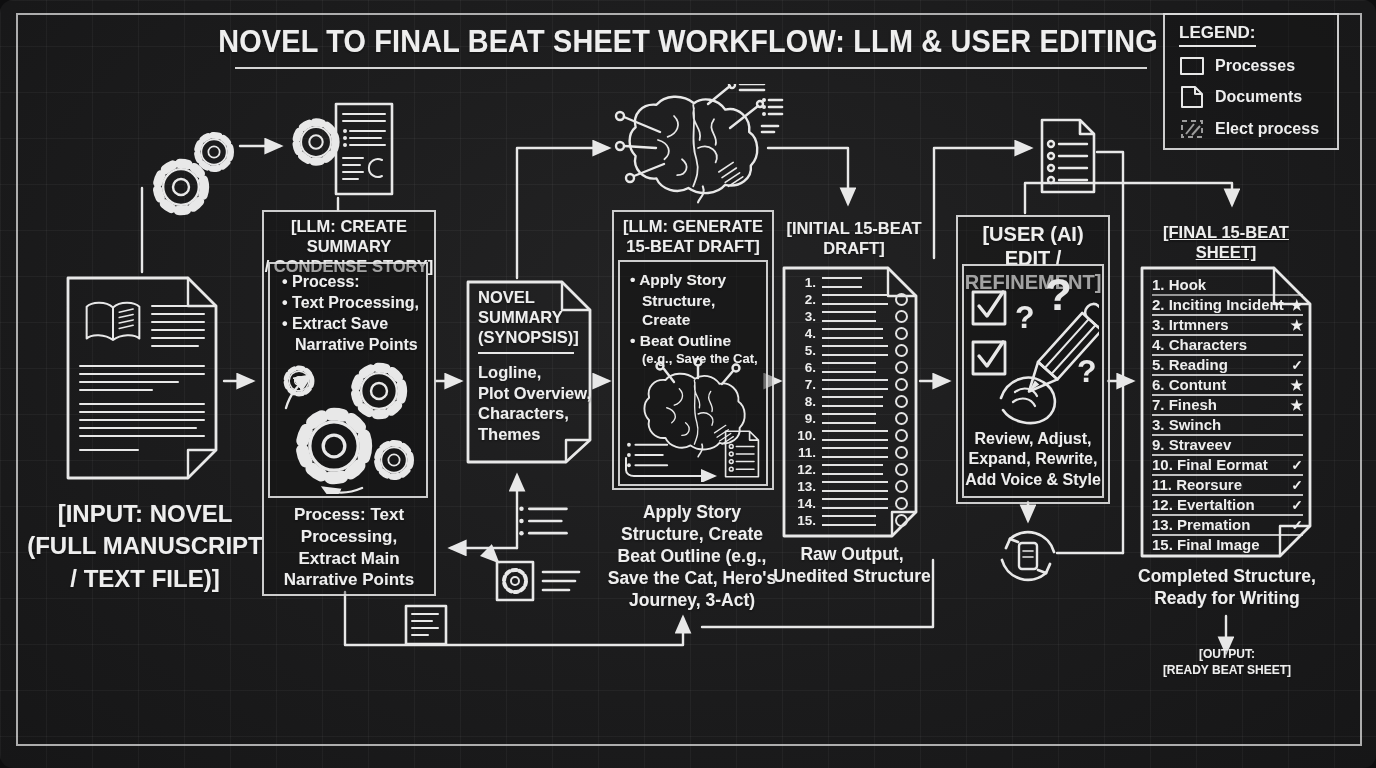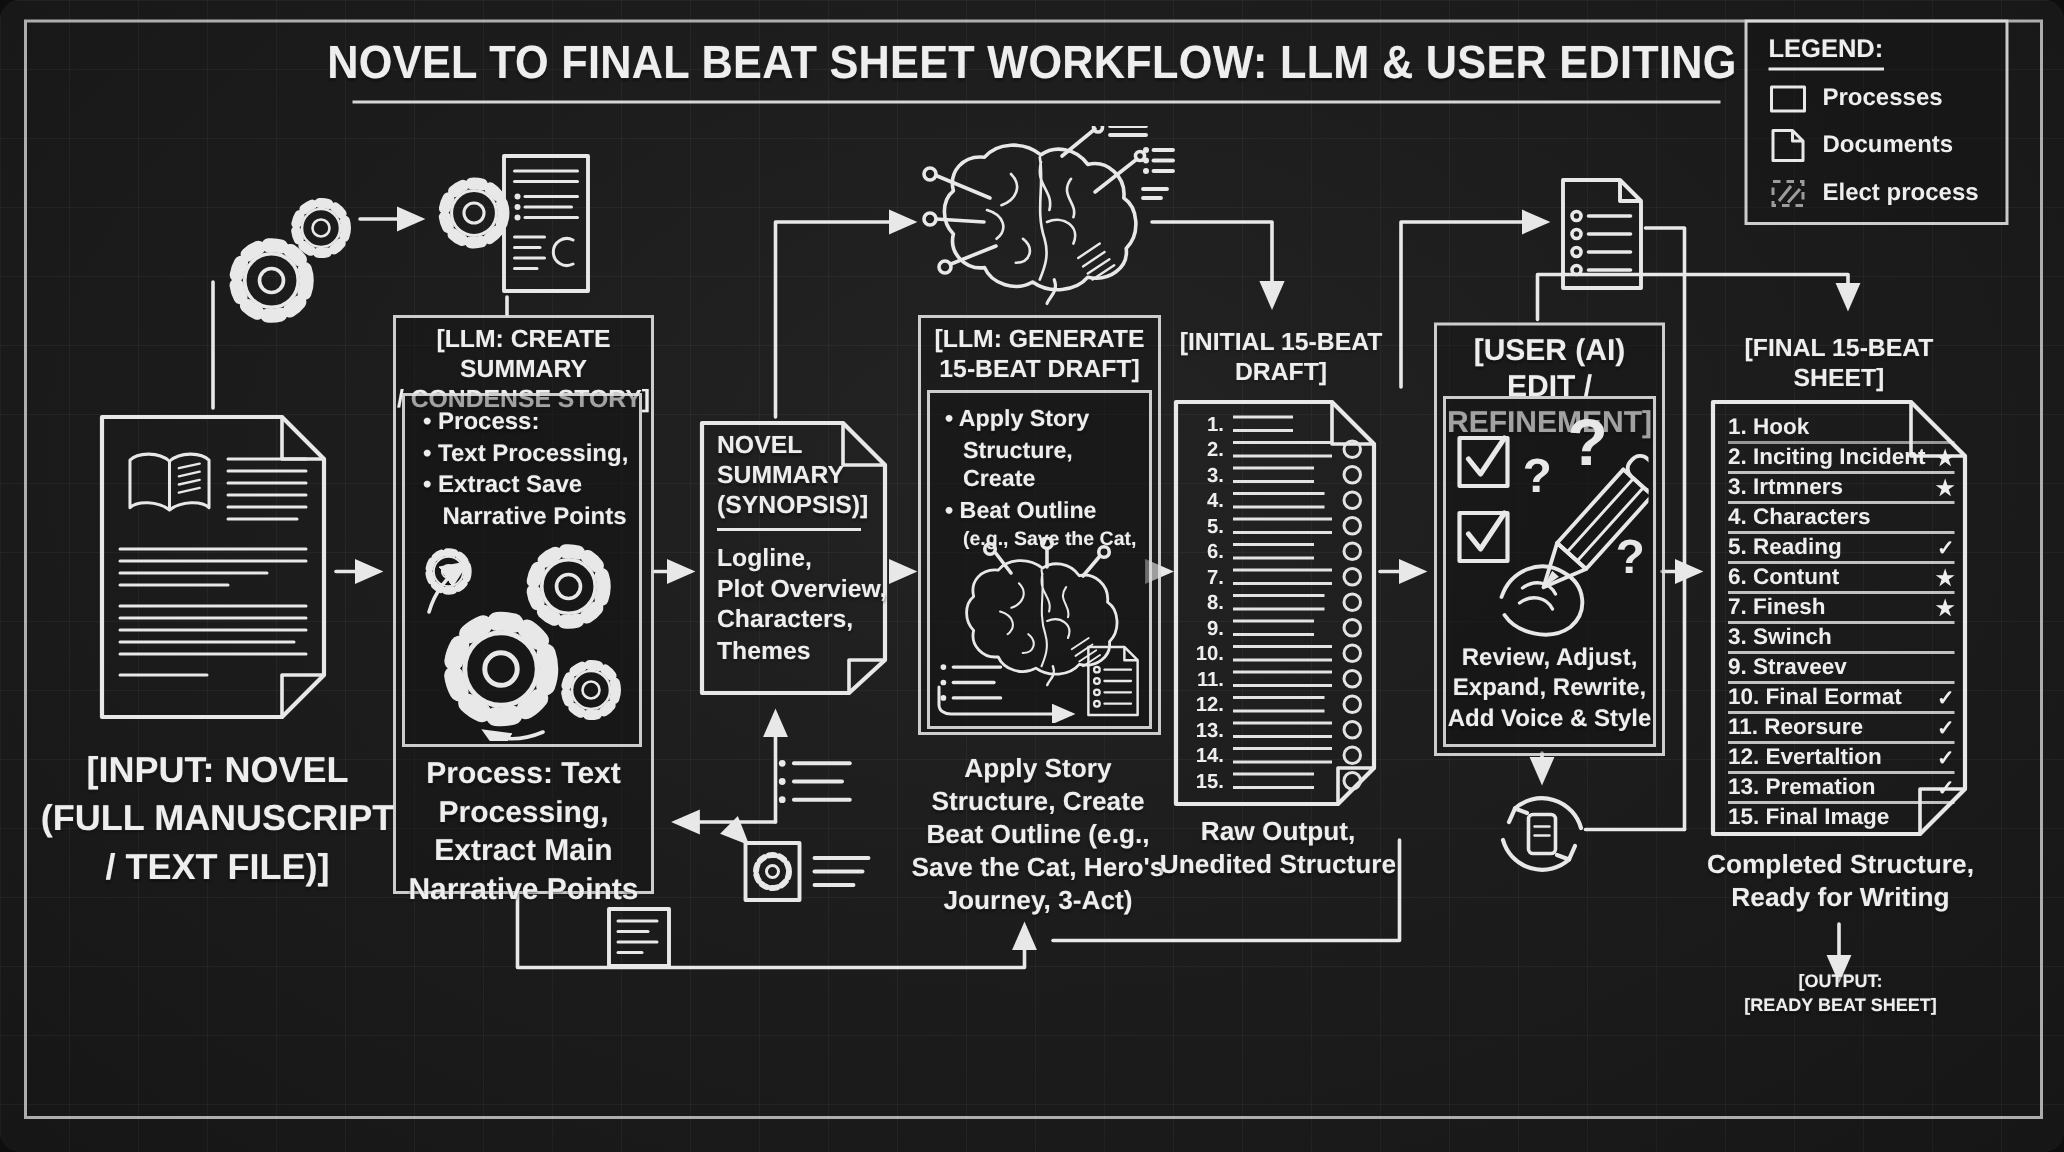--- a/index.html
+++ b/index.html
@@ -25,21 +25,21 @@
   
   .title{font-size:31px;letter-spacing:.2px;transform:scaleX(.93);transform-origin:center;}
   
   .legend-title{font-size:17px;border-bottom:2px solid #e8e8e8;display:inline-block;padding-bottom:2px;}
   .legend-row{display:flex;align-items:center;gap:10px;margin-top:9px;font-size:16px;font-weight:bold;}
   
   .hdr{font-size:16.5px;line-height:1.2;padding-top:5px;}
   .bullets{font-size:16px;line-height:1.26;text-align:left;padding:8px 4px 0 12px;}
   .bullets div{margin-bottom:1px;}
   .small-line{font-size:13px;padding-left:22px;}
-  .foot{font-size:20px;line-height:1.28;}
+  .foot{font-size:17px;line-height:1.28;}
   .cap{font-size:24px;line-height:1.35;}
   .cap-sm{font-size:17.5px;line-height:1.25;}
   
   .drows{position:absolute;left:6px;right:10px;top:9px;bottom:10px;display:flex;flex-direction:column;justify-content:space-between;}
   .drow{display:flex;align-items:center;height:14px;}
   .drow .num{width:28px;text-align:right;font-size:13.5px;margin-right:6px;}
   .drow .sq{flex:1;height:7px;border-top:2px solid #e3e3e3;border-bottom:2px solid #e3e3e3;}
   .drow .cir{width:9px;height:9px;border:2px solid #e3e3e3;border-radius:50%;margin-left:7px;flex:none;}
   .drow:nth-child(1) .cir{visibility:hidden;}
   .drow:nth-child(1) .sq{margin-right:26px;}
@@ -451,21 +451,21 @@
       <path d="M58,28 A27,27 0 0 0 14,15" stroke-width="2.8"></path>
       <path d="M14,15 L10,24 M14,15 L22,18" stroke-width="2.8"></path>
       <path d="M6,36 A27,27 0 0 0 50,49" stroke-width="2.8"></path>
       <path d="M50,49 L54,40 M50,49 L42,46" stroke-width="2.8"></path>
       <rect x="23" y="19" width="18" height="26" rx="3" stroke-width="2.4"></rect>
       <line x1="27" y1="27" x2="37" y2="27" stroke-width="1.6"></line>
       <line x1="27" y1="33" x2="37" y2="33" stroke-width="1.6"></line>
     </g>
   </svg>
 
-  <div class="abs ctr hdr pre chalk" style="left:1136px;top:218px;width:180px;">[FINAL 15-BEAT
+  <div class="abs ctr hdr pre chalk" style="left:1136px;top:218px;width:180px;text-decoration:underline;">[FINAL 15-BEAT
 SHEET]</div>
   <div class="abs" style="left:1140px;top:266px;width:172px;height:292px;">
     <svg class="abs" style="left:0;top:0;" width="172" height="292">
       <g class="ln">
         <path d="M2,2 H134 L170,38 V260 L140,290 H2 Z" stroke-width="2.8"></path>
         <path d="M134,2 V38 H170 M140,290 V260 H170" stroke-width="2.4"></path>
       </g>
     </svg>
     <div class="frows">
       <div class="frow">

